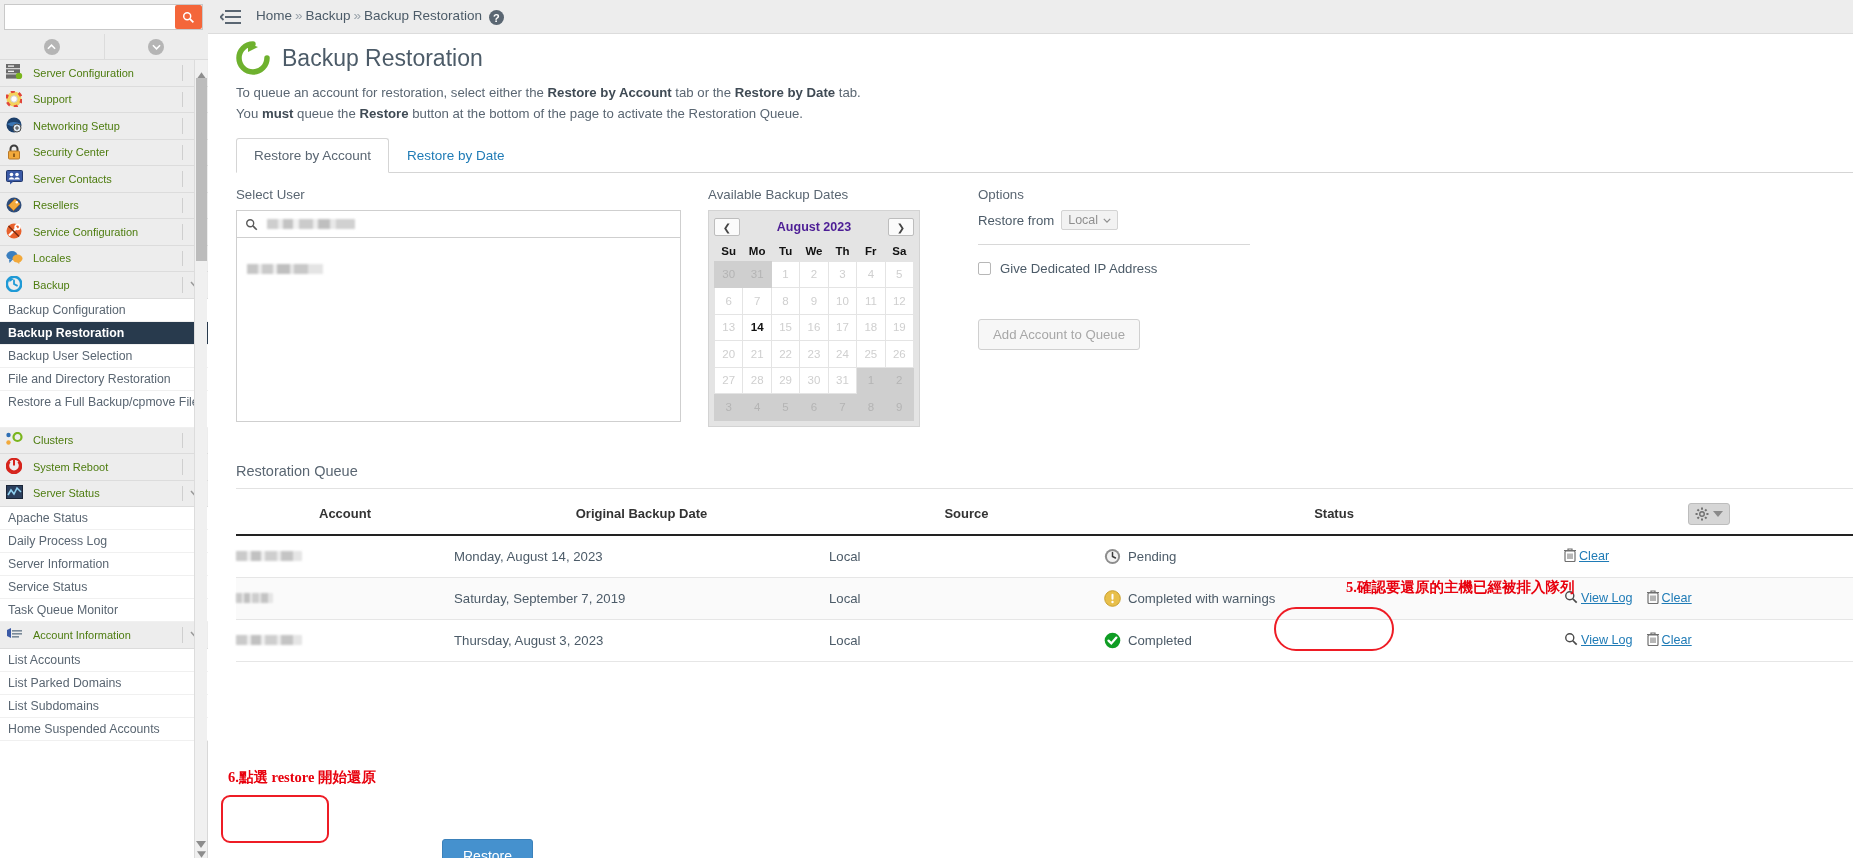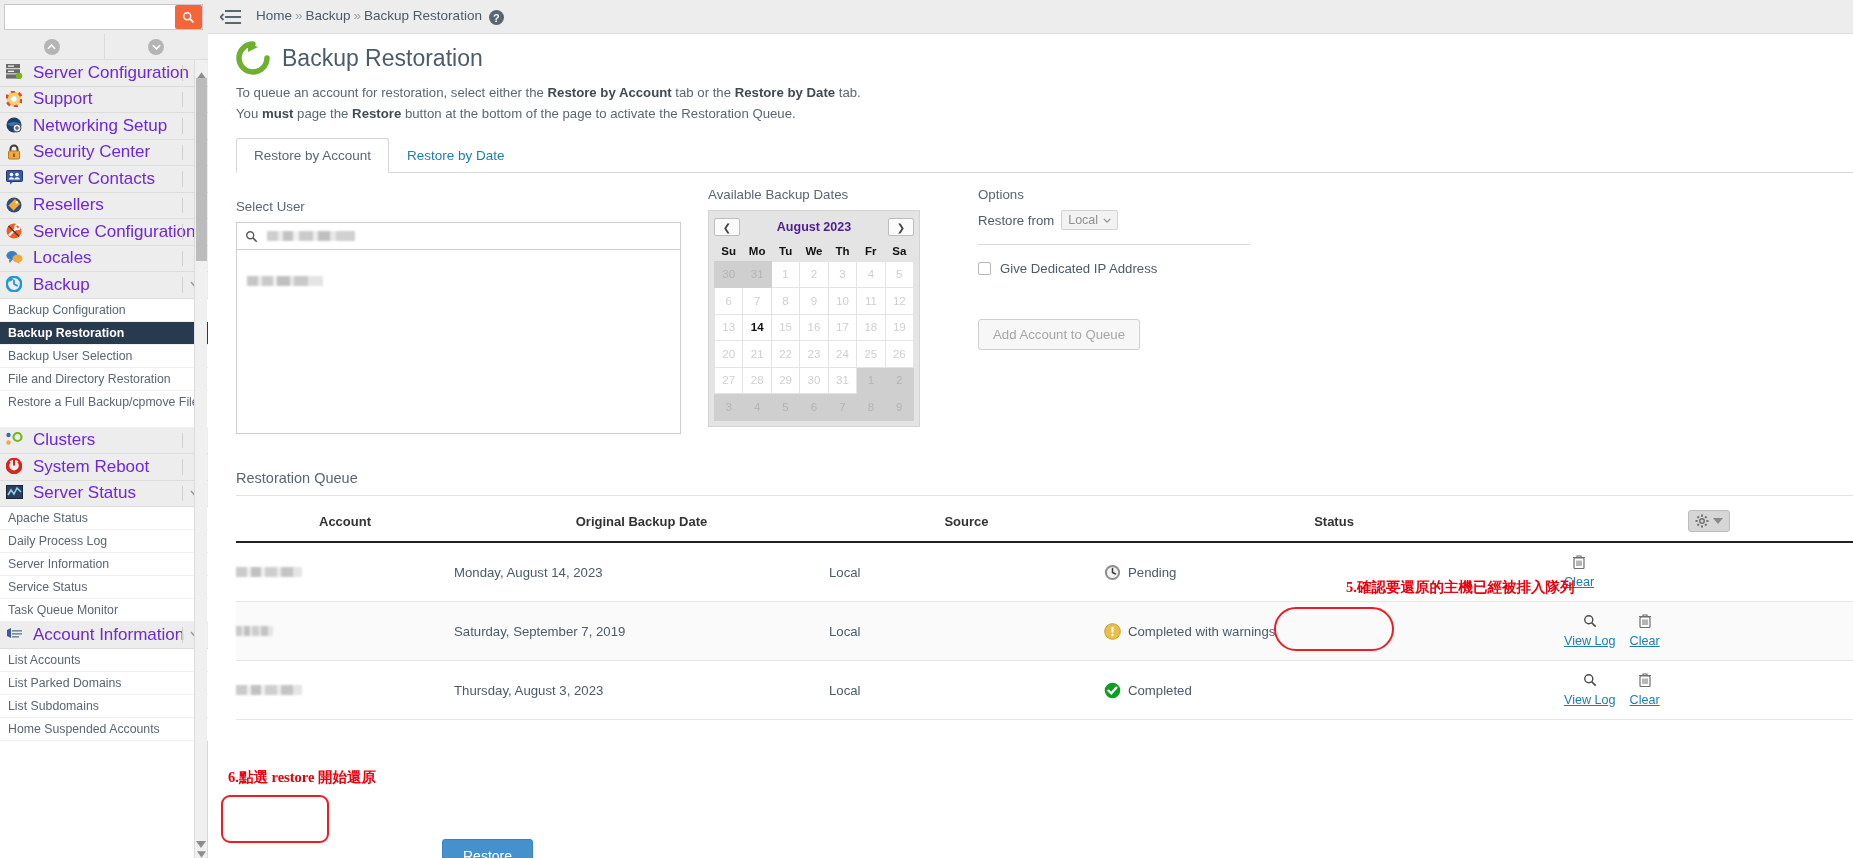--- a/index.html
+++ b/index.html
@@ -68,21 +68,21 @@
     display: flex; align-items: center;
     height: 26.5px;
     background: #ededed;
     border-bottom: 1px solid #dcdcdc;
     cursor: pointer; position: relative;
     padding-left: 6px;
   }
   .nav-top.expanded { background: #ededed; }
   .nav-top .ic { width: 22px; height: 17px; flex: 0 0 22px; position: relative; }
   .nav-top .lbl {
-    font-size: 17px; color: #6d28d9; padding-left: 5px; white-space: nowrap; text-align: right;
+    font-size: 11px; color: #4d7c0f; padding-left: 5px; white-space: nowrap; text-align: right;
   }
   .nav-top .caret {
     position: absolute; right: 8px; top: 0; bottom: 0;
     display: flex; align-items: center; color: #8e8e8e; font-size: 9px;
   }
   .nav-top .sep {
     position: absolute; right: 25px; top: 5px; bottom: 5px; width: 1px;
     background: #cfcfcf;
   }
   .nav-sub {
@@ -147,21 +147,21 @@
     color: #5a6672; background: #fff;
     border: 1px solid #d5d5d5; border-bottom-color: #fff;
     border-radius: 3px 3px 0 0;
   }
   .tab.inactive { color: #1f7bb6; }
 
   #cols { display: flex; margin-top: 14px; }
   .col-label { font-size: 13.3px; color: #5a6672; margin-bottom: 8px; }
 
   
-  #user-col { width: 445px; margin-top: 12px; }
+  #user-col { width: 445px; }
   #user-search {
     width: 445px; height: 28px; border: 1px solid #cfcfcf;
     display: flex; align-items: center; padding-left: 8px; background: #fff;
   }
   #user-search .blur {
     display: inline-block; height: 10px; width: 88px; margin-left: 9px;
     background: linear-gradient(90deg,#c6c6c6 0 12%,#e9e9e9 12% 18%,#b9b9b9 18% 30%,#efefef 30% 36%,
       #c2c2c2 36% 52%,#eaeaea 52% 58%,#b5b5b5 58% 72%,#e4e4e4 72% 78%,#c9c9c9 78% 100%);
     filter: blur(1.1px); opacity: .85;
   }
@@ -246,21 +246,21 @@
     display: inline-block; height: 10px;
     background: linear-gradient(90deg,#bfbfbf 0 16%,#eaeaea 16% 22%,#b4b4b4 22% 38%,#ededed 38% 44%,
       #c4c4c4 44% 62%,#e7e7e7 62% 68%,#b8b8b8 68% 86%,#e0e0e0 86% 100%);
     filter: blur(1.1px); opacity: .82;
   }
   .status-cell { display: flex; align-items: center; gap: 7px; }
   .st-icon { width: 17px; height: 17px; flex: 0 0 17px; }
   .actions { display: flex; align-items: center; gap: 14px; }
   .act {
     display: flex; align-items: center; gap: 3px;
-    font-size: 12.6px; color: #1f7bb6; cursor: pointer; flex-direction: column;
+    font-size: 12.6px; color: #1f7bb6; cursor: pointer;
   }
   .act span.a { text-decoration: underline; }
   #gear-btn {
     display: inline-flex; align-items: center; gap: 4px;
     border: 1px solid #bdbdbd; background: #d6d6d6;
     padding: 3px 6px; border-radius: 3px; cursor: pointer;
   }
   .tri-down { width: 0; height: 0; border-left: 5px solid transparent;
     border-right: 5px solid transparent; border-top: 6px solid #8a8a8a; }
 
@@ -597,21 +597,21 @@
         <circle cx="12" cy="13" r="2.1" fill="#fff"></circle>
         <circle cx="21" cy="13" r="2.1" fill="#fff"></circle>
         <path d="M10 19 A7.5 7.5 0 0 0 24 19 Z" fill="#fff"></path>
       </svg>
     </div>
     <div id="page-title">Backup Restoration</div>
   </div>
 
   <div class="intro">
     <div><span>To queue an account for restoration, select either the </span><b>Restore by Account</b><span> tab or the </span><b>Restore by Date</b><span> tab.</span></div>
-    <div><span>You </span><b>must</b><span> page the </span><b>Restore</b><span> button at the bottom of the page to activate the Restoration Queue.</span></div>
+    <div><span>You </span><b>must</b><span> queue the </span><b>Restore</b><span> button at the bottom of the page to activate the Restoration Queue.</span></div>
   </div>
 
   <div id="tabs">
       <div class="tab active">Restore by Account</div>
       <div class="tab inactive">Restore by Date</div>
     </div>
 
   <div id="cols">
 
     <div id="user-col">

